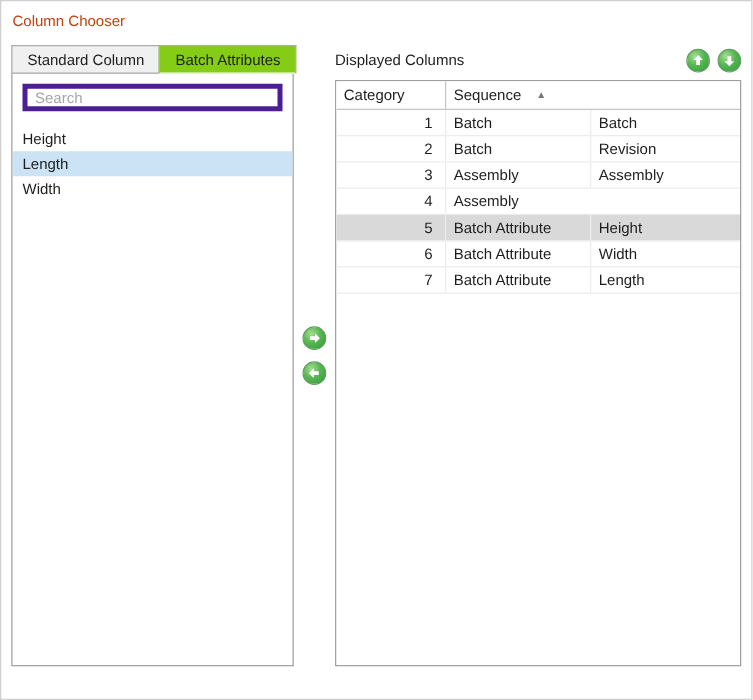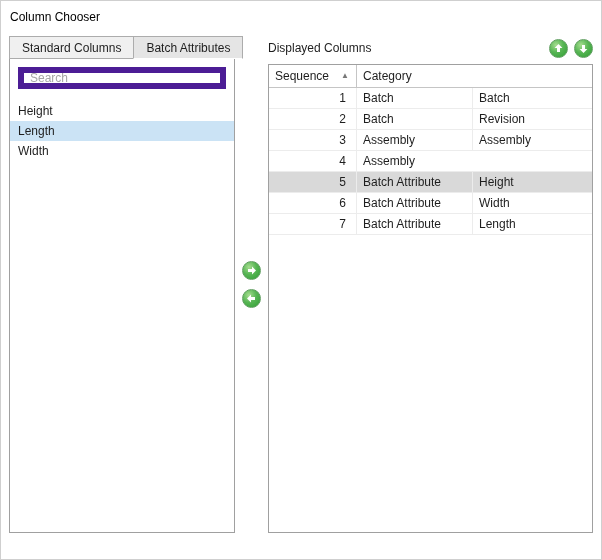--- a/index.html
+++ b/index.html
@@ -7,57 +7,57 @@
   body {
     font-family: "Liberation Sans", "DejaVu Sans", sans-serif;
     font-size: 12px;
     color: #1e1e1e;
     background: #ffffff;
     border: 1px solid #cfcfcf;
     overflow: hidden;
   }
   .window-title {
     margin: 9px 0 0 9px;
-    color: #000000;
+    color: #c2410c;
   }
   .main {
     display: flex;
     margin: 12px 8px 0 8px;
     height: 497px;
   }
 
   
   .left-col { width: 226px; display: flex; flex-direction: column; }
   .tabs { display: flex; position: relative; z-index: 2; }
   .tab {
     padding: 4px 12px 3px 12px;
     border: 1px solid #acacac;
     background: #f0f0f0;
     cursor: default;
     margin-bottom: -1px;
     white-space: nowrap;
   }
   .tab + .tab { margin-left: -1px; }
   .tab.active {
-    background: #e5e5e5;
+    background: #84cc16;
     border-bottom: 1px solid #ffffff;
   }
   .left-panel {
     flex: 1;
     border: 1px solid #a0a0a0;
     background: #ffffff;
     display: flex;
     flex-direction: column;
     position: relative;
     z-index: 1;
   }
   .search-box {
     margin: 8px;
     height: 22px;
-    border: 6px solid #4c1d95;
+    border: 4px solid #4c1d95;
     padding: 0 6px;
     font: inherit;
     color: #0369a1;
     outline: none;
     width: calc(100% - 16px);
   }
   .search-box::placeholder { color: #a6a6a6; }
   .attr-list { flex: 1; overflow: hidden; margin-top: 4px; }
   .list-item {
     padding: 3px 8px;
@@ -148,21 +148,21 @@
 </style>
 </head>
 <body>
 
 <div class="window-title">Column Chooser</div>
 
 <div class="main">
 
   <div class="left-col">
     <div class="tabs">
-      <div class="tab">Standard Columns</div>
+      <div class="tab">Standard Column</div>
       <div class="tab active">Batch Attributes</div>
     </div>
     <div class="left-panel">
       <input class="search-box" type="text" placeholder="Search" style="">
       <div class="attr-list">
           <div class="list-item">Height</div>
           <div class="list-item selected">Length</div>
           <div class="list-item">Width</div>
         </div>
     </div>
@@ -201,25 +201,25 @@
             <svg width="11" height="11" viewBox="0 0 11 11">
                 <path d="M4 2v4H1.6L5.5 10 9.4 6H7V2z" fill="#ffffff"></path>
               </svg>
           </span>
         </button>
       </div>
     </div>
 
     <div class="grid">
       <div class="grid-header">
+        <div class="hcell">Category</div>
         <div class="hcell">
           <span>Sequence</span>
           <span class="sort-arrow">▲</span>
         </div>
-        <div class="hcell">Category</div>
       </div>
       <div class="grid-body">
           <div class="grid-row">
             <div class="cell seq">1</div>
             <div class="cell">Batch</div>
             <div class="cell">Batch</div>
           </div>
           <div class="grid-row">
             <div class="cell seq">2</div>
             <div class="cell">Batch</div>

